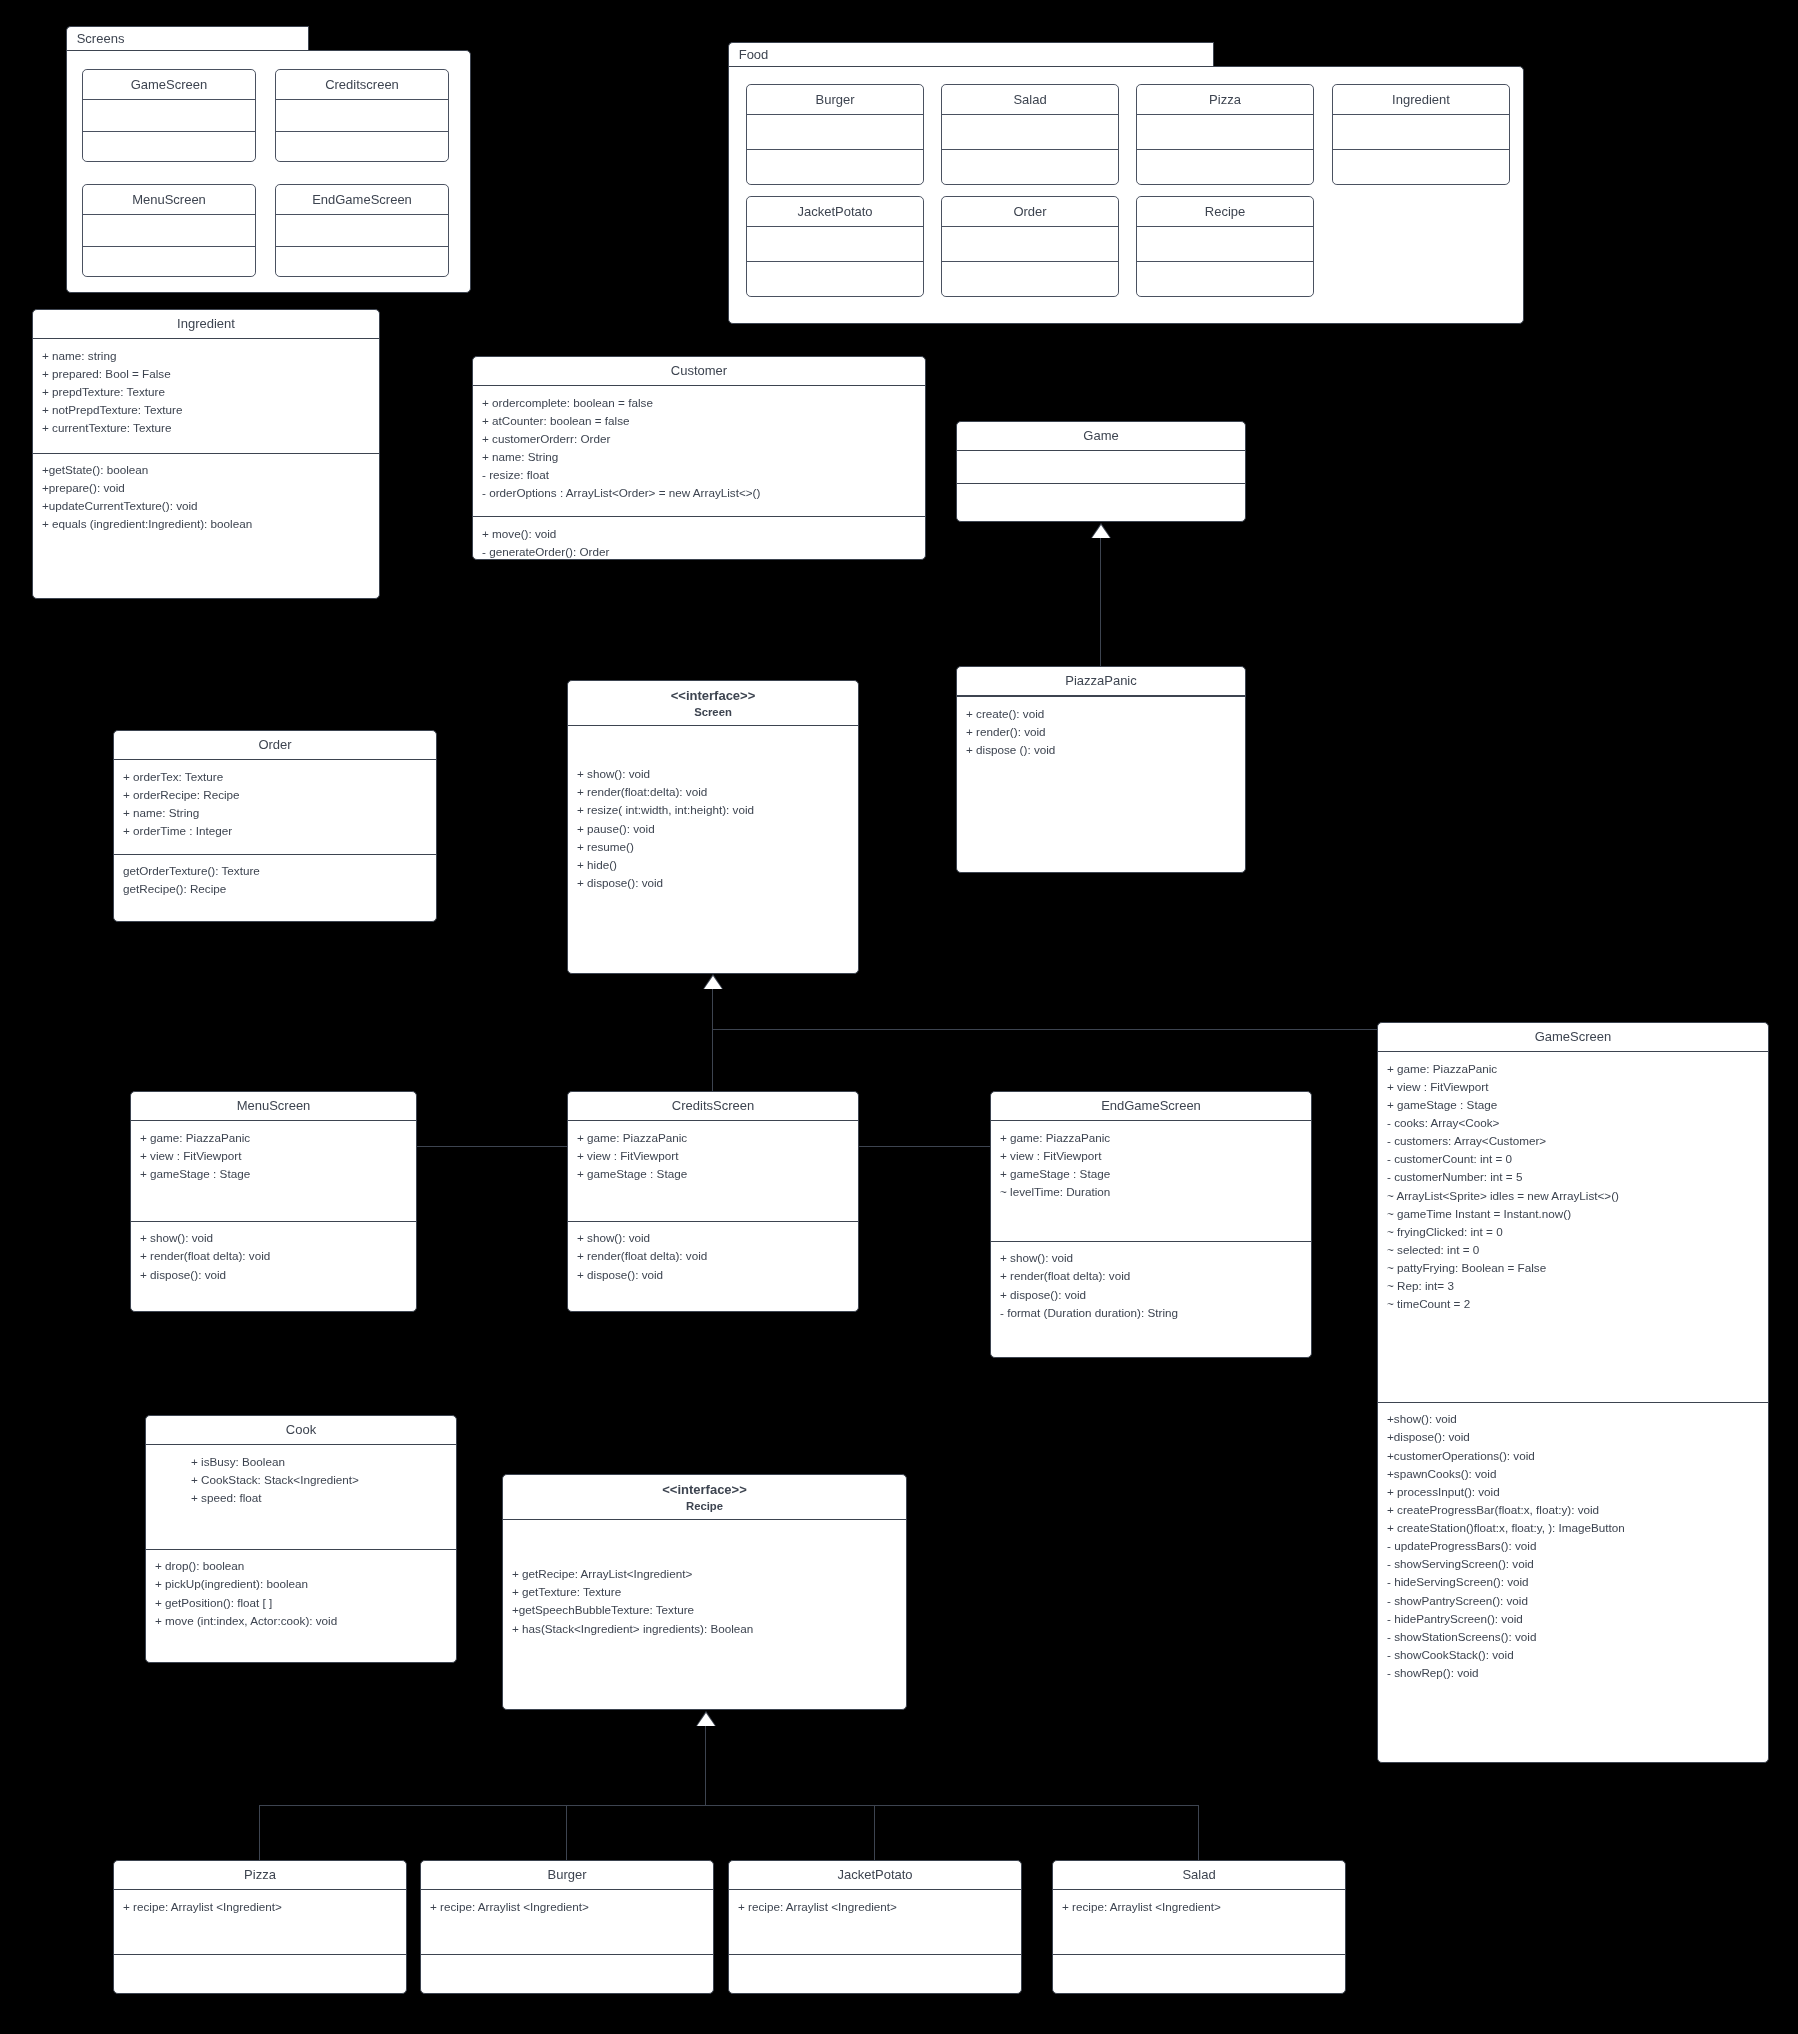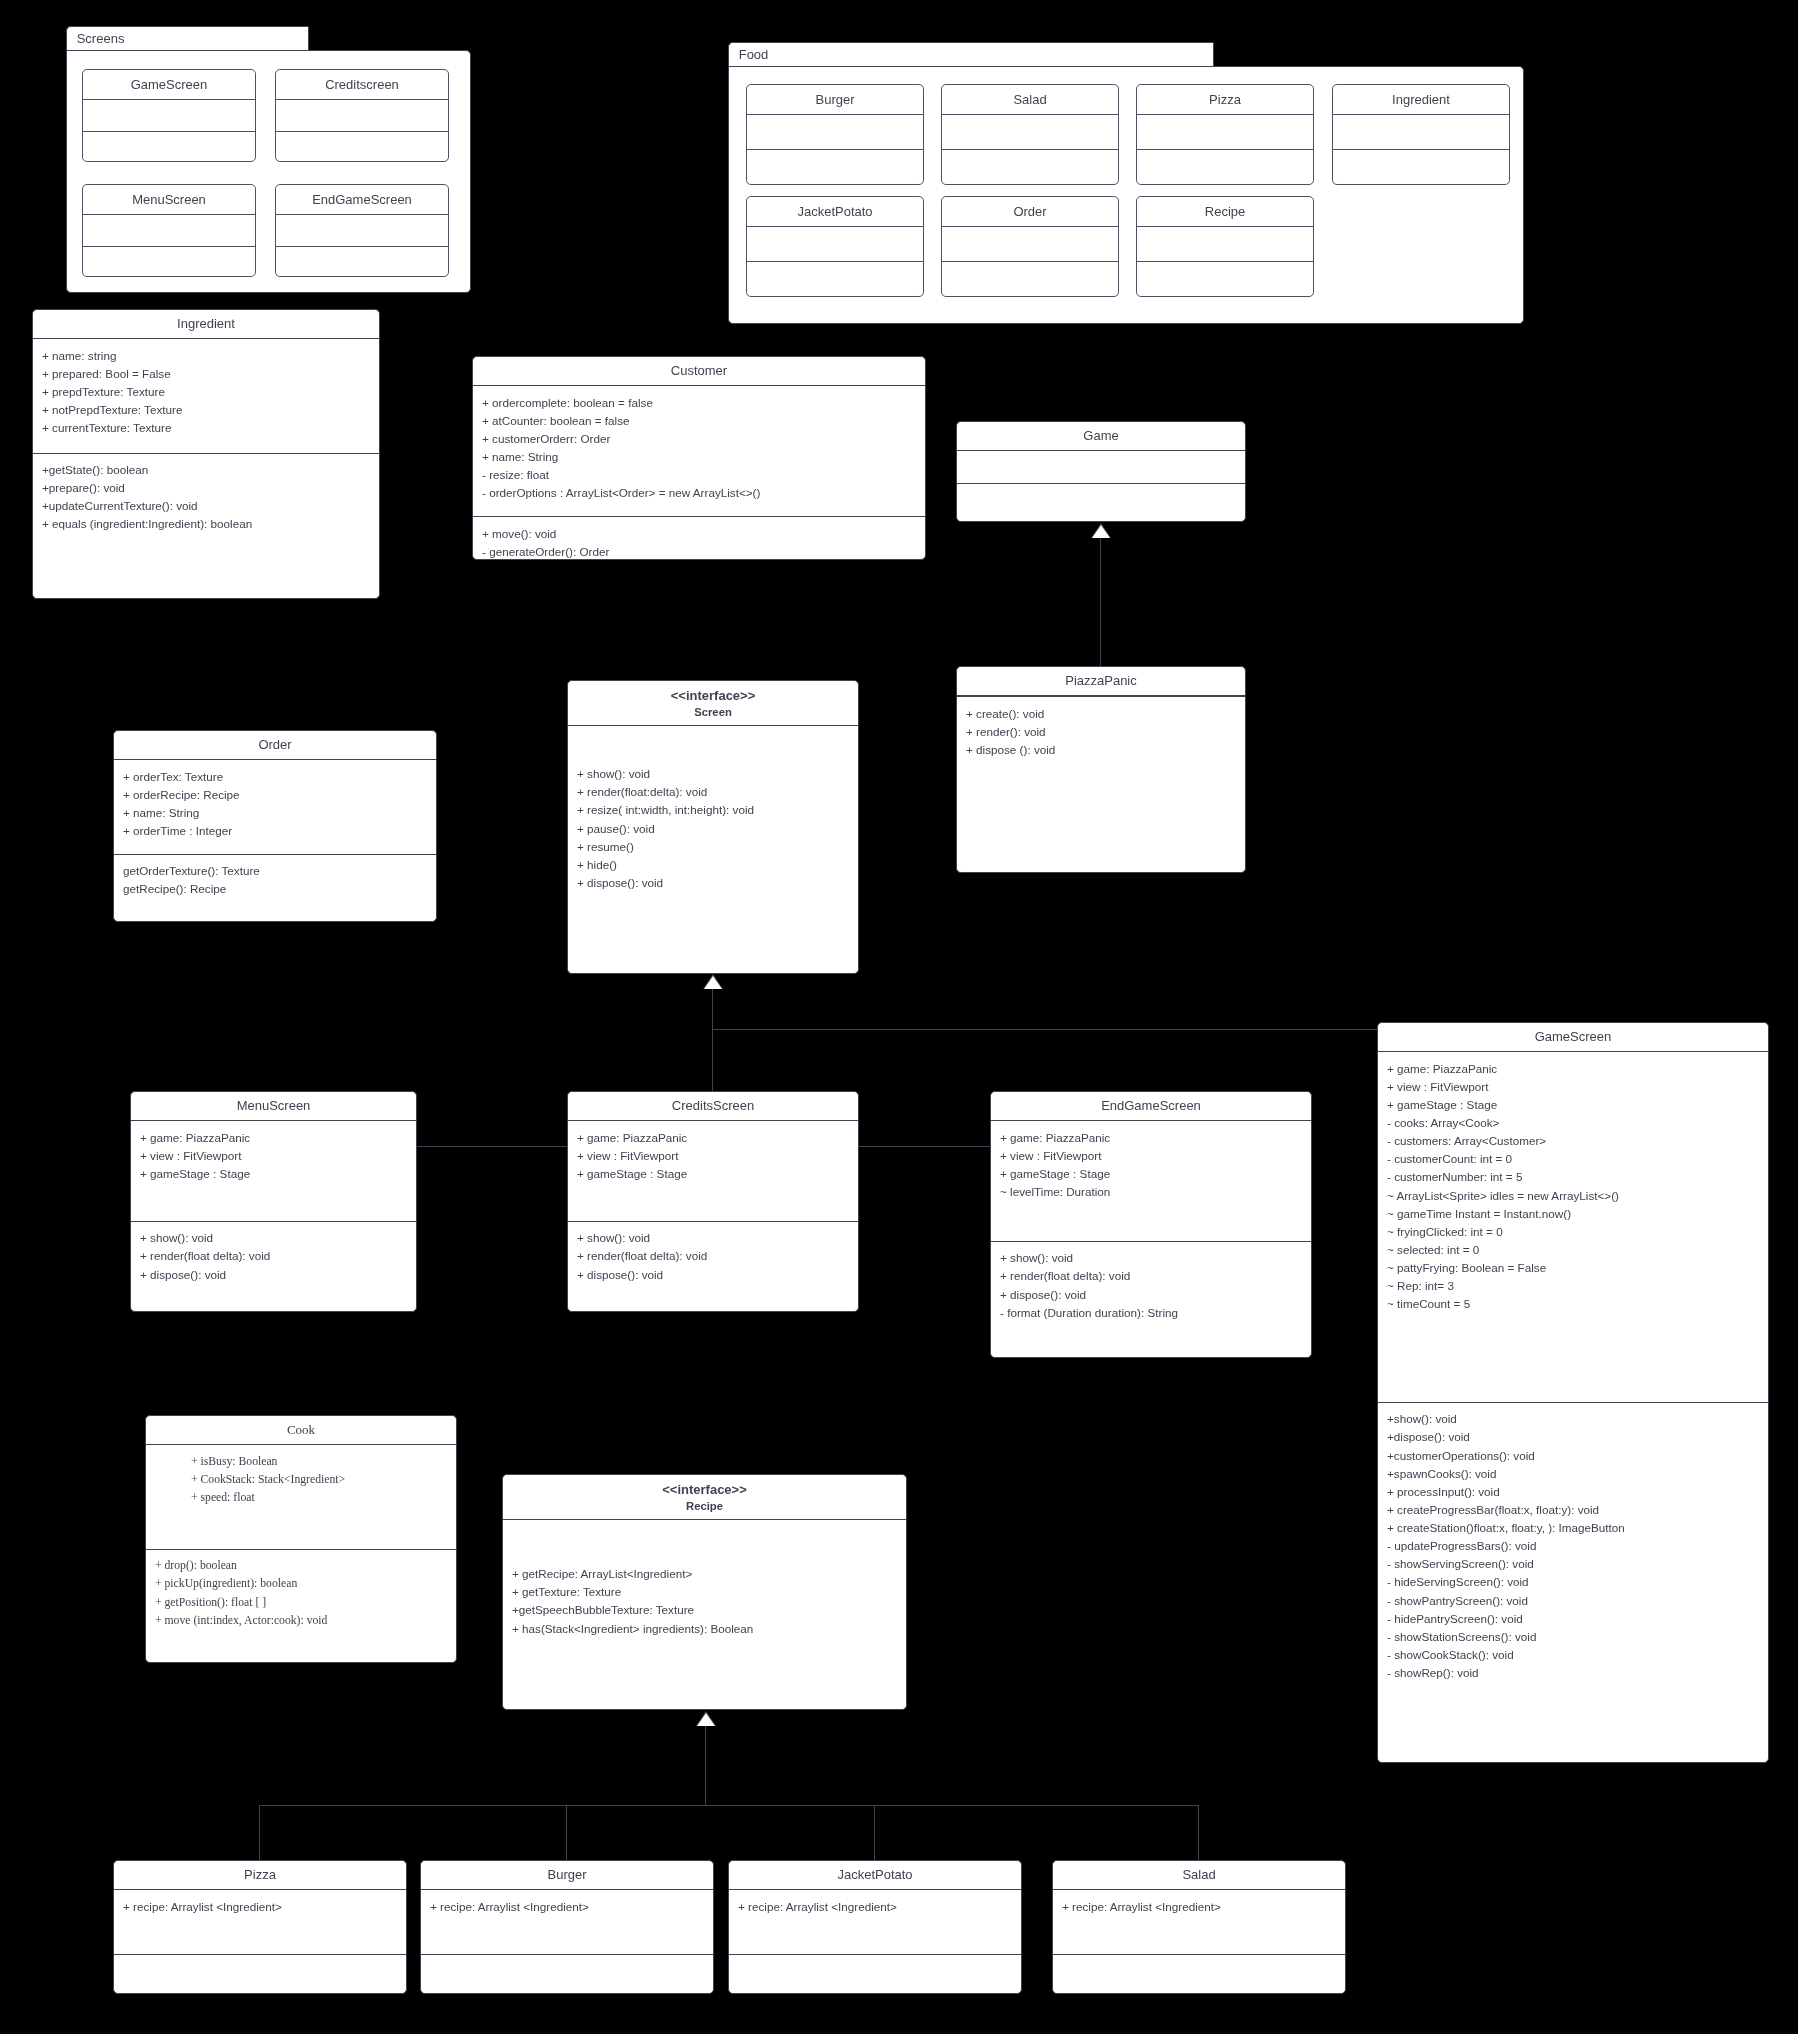--- a/index.html
+++ b/index.html
@@ -413,21 +413,21 @@
       <div class="row">- cooks: Array&lt;Cook&gt;</div>
       <div class="row">- customers: Array&lt;Customer&gt;</div>
       <div class="row">- customerCount: int = 0</div>
       <div class="row">- customerNumber: int = 5</div>
       <div class="row">~ ArrayList&lt;Sprite&gt; idles = new ArrayList&lt;&gt;()</div>
       <div class="row">~ gameTime Instant = Instant.now()</div>
       <div class="row">~ fryingClicked: int = 0</div>
       <div class="row">~ selected: int = 0</div>
       <div class="row">~ pattyFrying: Boolean = False</div>
       <div class="row">~ Rep: int= 3</div>
-      <div class="row">~ timeCount = 5</div>
+      <div class="row">~ timeCount = 2</div>
     </div>
     <div class="uml-sep"></div>
     <div class="uml-compartment">
       <div class="row">+show(): void</div>
       <div class="row">+dispose(): void</div>
       <div class="row">+customerOperations(): void</div>
       <div class="row">+spawnCooks(): void</div>
       <div class="row">+ processInput(): void</div>
       <div class="row">+ createProgressBar(float:x, float:y): void</div>
       <div class="row">+ createStation()float:x, float:y, ): ImageButton</div>
@@ -435,21 +435,21 @@
       <div class="row">- showServingScreen(): void</div>
       <div class="row">- hideServingScreen(): void</div>
       <div class="row">- showPantryScreen(): void</div>
       <div class="row">- hidePantryScreen(): void</div>
       <div class="row">- showStationScreens(): void</div>
       <div class="row">- showCookStack(): void</div>
       <div class="row">- showRep(): void</div>
     </div>
   </div>
 
-  <div class="uml-box sm" style="left:145px; top:1415px; width:312px; height:248px;font-family:Liberation Serif, serif;">
+  <div class="uml-box sm" style="left:145px; top:1415px; width:312px; height:248px;">
     <div class="uml-title">Cook</div>
     <div class="uml-sep"></div>
     <div class="uml-compartment" style="height:89px;padding-left:45px;">
       <div class="row">+ isBusy: Boolean</div>
       <div class="row">+ CookStack: Stack&lt;Ingredient&gt;</div>
       <div class="row">+ speed: float</div>
     </div>
     <div class="uml-sep"></div>
     <div class="uml-compartment">
       <div class="row">+ drop(): boolean</div>

